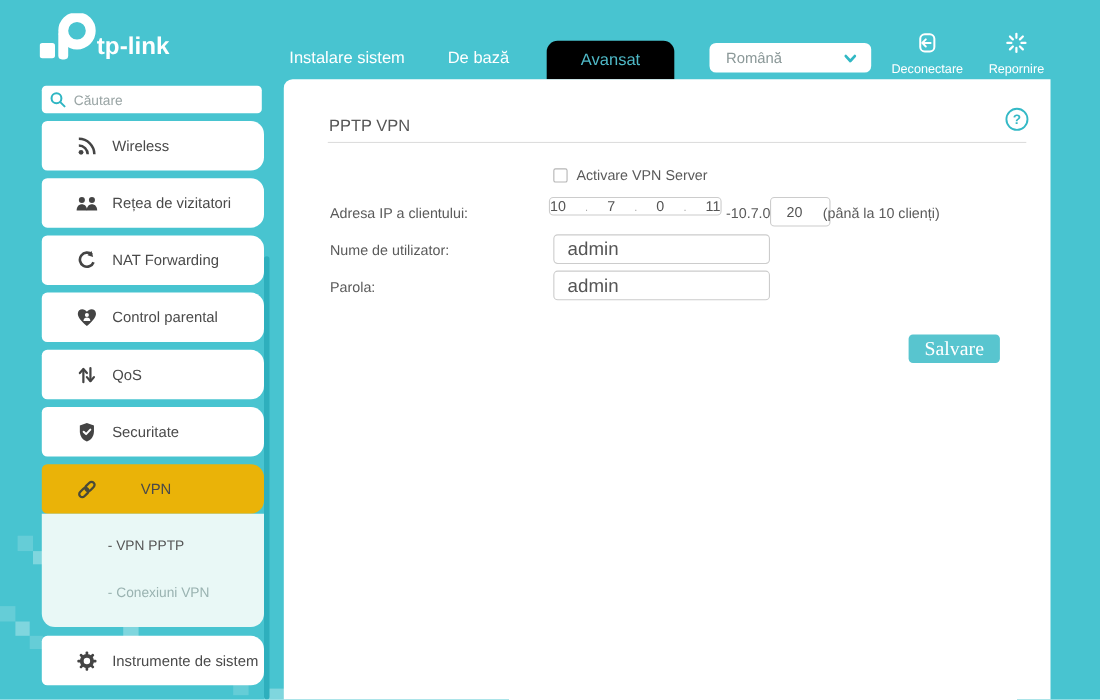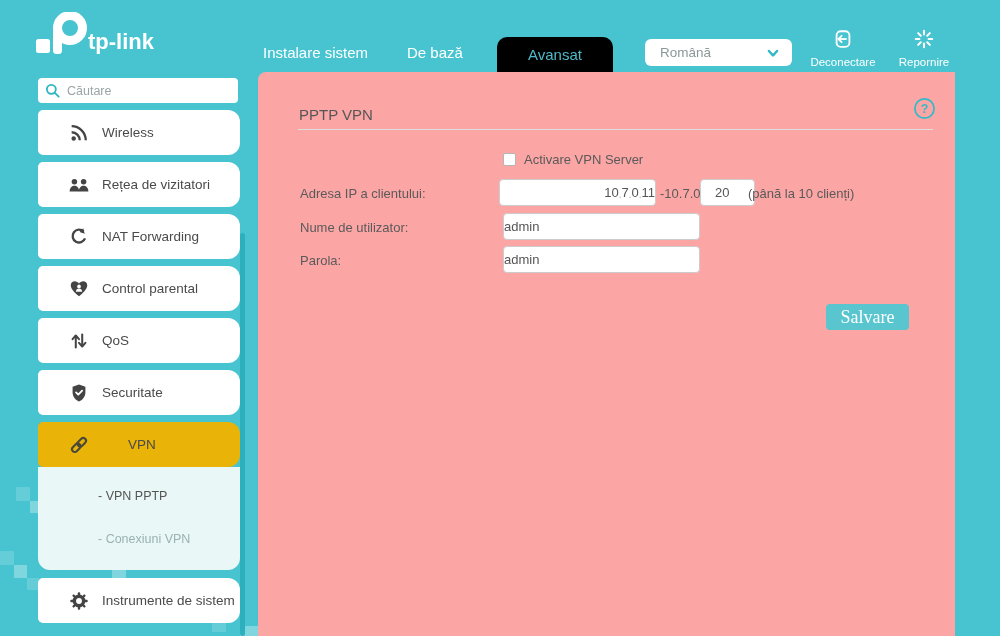--- a/index.html
+++ b/index.html
@@ -60,48 +60,48 @@
   }
   .sub-1 { top:22px; color:#555; }
   .sub-2 { top:65px; color:#9ab3b1; }
   .side-scrollbar {
     position:absolute; left:240px; top:233px; width:5px; height:403px;
     background:#2eafbd; border-radius:3px; cursor:pointer;
   }
   
   .main-card {
     position:absolute; left:258px; top:72px; width:697px; height:564px;
-    background:#fca5a5; border-radius:8px 0 0 0;
+    background:#ffffff; border-radius:8px 0 0 0;
   }
   .page-title { position:absolute; left:41px; top:34px; font-size:15px; color:#565656; }
   .help-btn { position:absolute; left:655px; top:25px; cursor:pointer; }
   .rule { position:absolute; left:40px; right:22px; top:57px; height:1px; background:#ddd; }
   .row-lbl { position:absolute; left:42px; font-size:13px; color:#5a5a5a; }
   .cb {
     position:absolute; left:245px; top:81px; width:13px; height:13px;
     border:1px solid #b5b5b5; border-radius:2px; background:#fff; cursor:pointer;
   }
   .cb-lbl { position:absolute; left:266px; top:80px; font-size:13px; color:#5a5a5a; }
   .ip-box {
-    position:absolute; left:241px; top:107px; width:157px; height:27px;
+    position:absolute; left:241px; top:107px; width:157px; height:17px;
     border:1px solid #ccc; border-radius:4px; background:#fff; cursor:text;
-    display:flex; align-items:center; justify-content:flex-end; font-size:13px; color:#555;
+    display:flex; align-items:center; justify-content:space-between; font-size:13px; color:#555;
   }
   .ip-box .dot { color:#aaa; font-size:10px; padding-top:4px; }
   .range-prefix { position:absolute; left:402px; top:114px; font-size:13px; color:#5a5a5a; }
   .range-box {
     position:absolute; left:442px; top:107px; width:55px; height:27px;
     border:1px solid #ccc; border-radius:4px; background:#fff; cursor:text;
     font-size:13px; color:#555; line-height:25px; padding-left:14px;
   }
   .hint { position:absolute; left:490px; top:114px; font-size:13px; color:#5a5a5a; }
   .txt-input {
     position:absolute; left:245px; width:197px; height:27px;
     border:1px solid #ccc; border-radius:4px; background:#fff;
-    font-size:13px; color:#555; outline:none;
+    font-size:17px; color:#555; padding-left:12px; outline:none;
     font-family:"Liberation Sans", sans-serif;
   }
   .in-user { top:141px; }
   .in-pass { top:174px; }
   .save-btn {
     position:absolute; left:568px; top:232px; width:83px; height:26px;
     background:#58c5cf; border:none; border-radius:4px; cursor:pointer;
     color:#fff; font-size:18px; font-family:Liberation Serif, serif;
   }
 </style>

